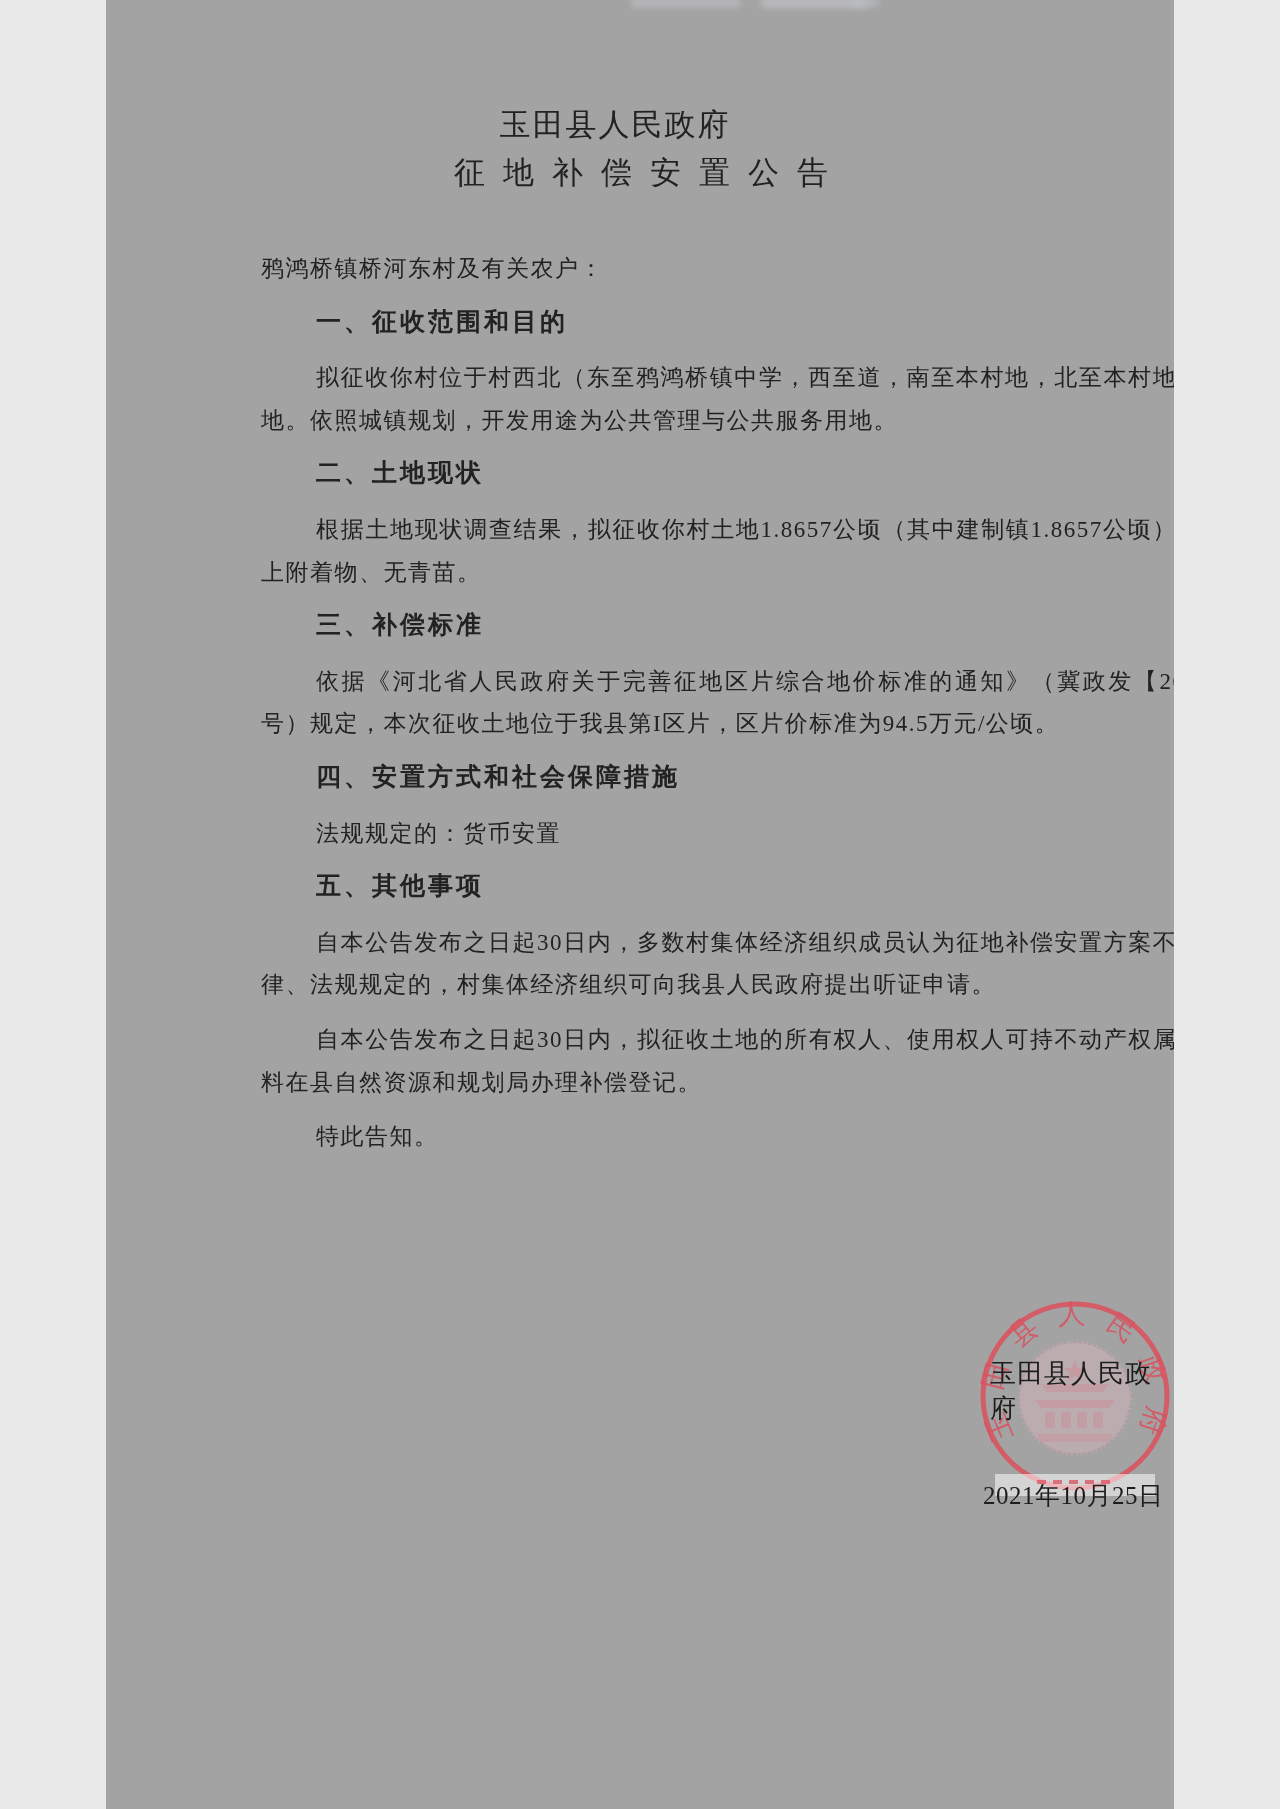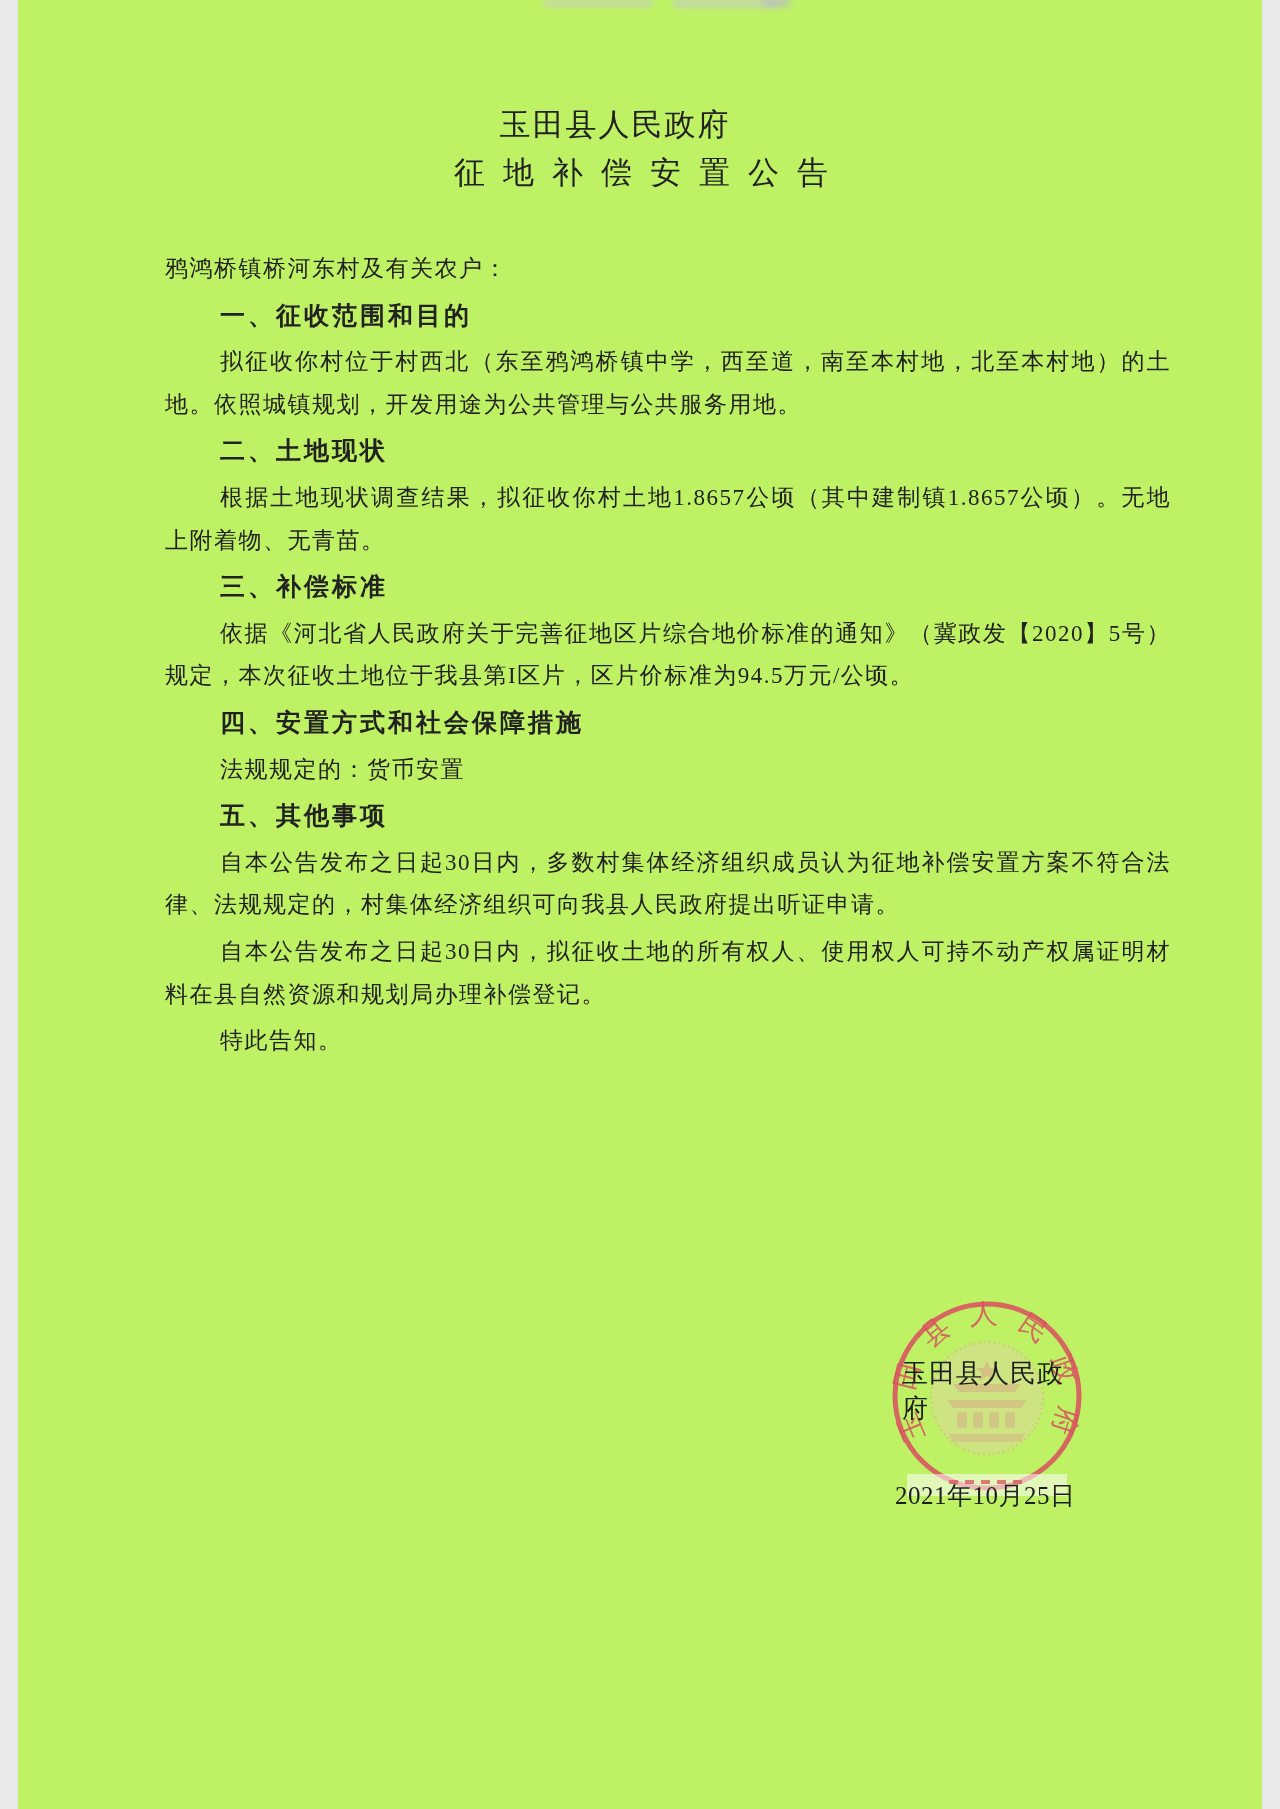--- a/index.html
+++ b/index.html
@@ -1,20 +1,20 @@
 <!DOCTYPE html>
 <html lang="zh"><head>
 <meta charset="utf-8">
 <style>
   html,body{margin:0;padding:0;background:#e9e9e9;}
   .page{
     position:relative;
-    width:1244px;height:1809px;
+    width:1068px;height:1809px;
     margin:0 auto;
-    background:#bef264;
+    background:#a3a3a3;
     overflow:hidden;
     font-family:"Liberation Serif","DejaVu Serif",serif;
     color:#222;
   }
   
   .smudge{position:absolute;background:#c9c9ce;filter:blur(3px);border-radius:4px;}
   .smudge.s1{left:525px;top:-2px;width:110px;height:9px;opacity:.55;}
   .smudge.s2{left:655px;top:-3px;width:105px;height:11px;opacity:.6;}
   .smudge.s3{left:745px;top:-2px;width:28px;height:9px;opacity:.75;background:#b9bcc4;}
 
@@ -29,26 +29,26 @@
     font-size:31px;line-height:46px;font-weight:500;letter-spacing:18px;
   }
 
   .content{
     margin:52px 123px 0 143px;
     width:1014px;
     font-size:23px;line-height:42.6px;
     text-align:justify;text-justify:inter-character;
     letter-spacing:1.5px;
   }
-  .content p{margin:4px;}
+  .content p{margin:12px;}
   .para{text-indent:55px;}
   .salutation{text-indent:0;}
   .sec-heading{
     text-indent:55px;
-    font-family:Liberation Serif, serif;
+    font-family:Liberation Mono, monospace;
     font-weight:bold;font-size:25px;letter-spacing:3px;
     text-align:left;
   }
   .closing{text-indent:55px;}
   .contact{margin-top:45px;text-indent:55px;}
   .contact .gap{display:inline-block;width:58px;}
 
   
   .seal-wrap{position:absolute;left:859px;top:1286px;width:220px;height:220px;}
   .sig-org{

